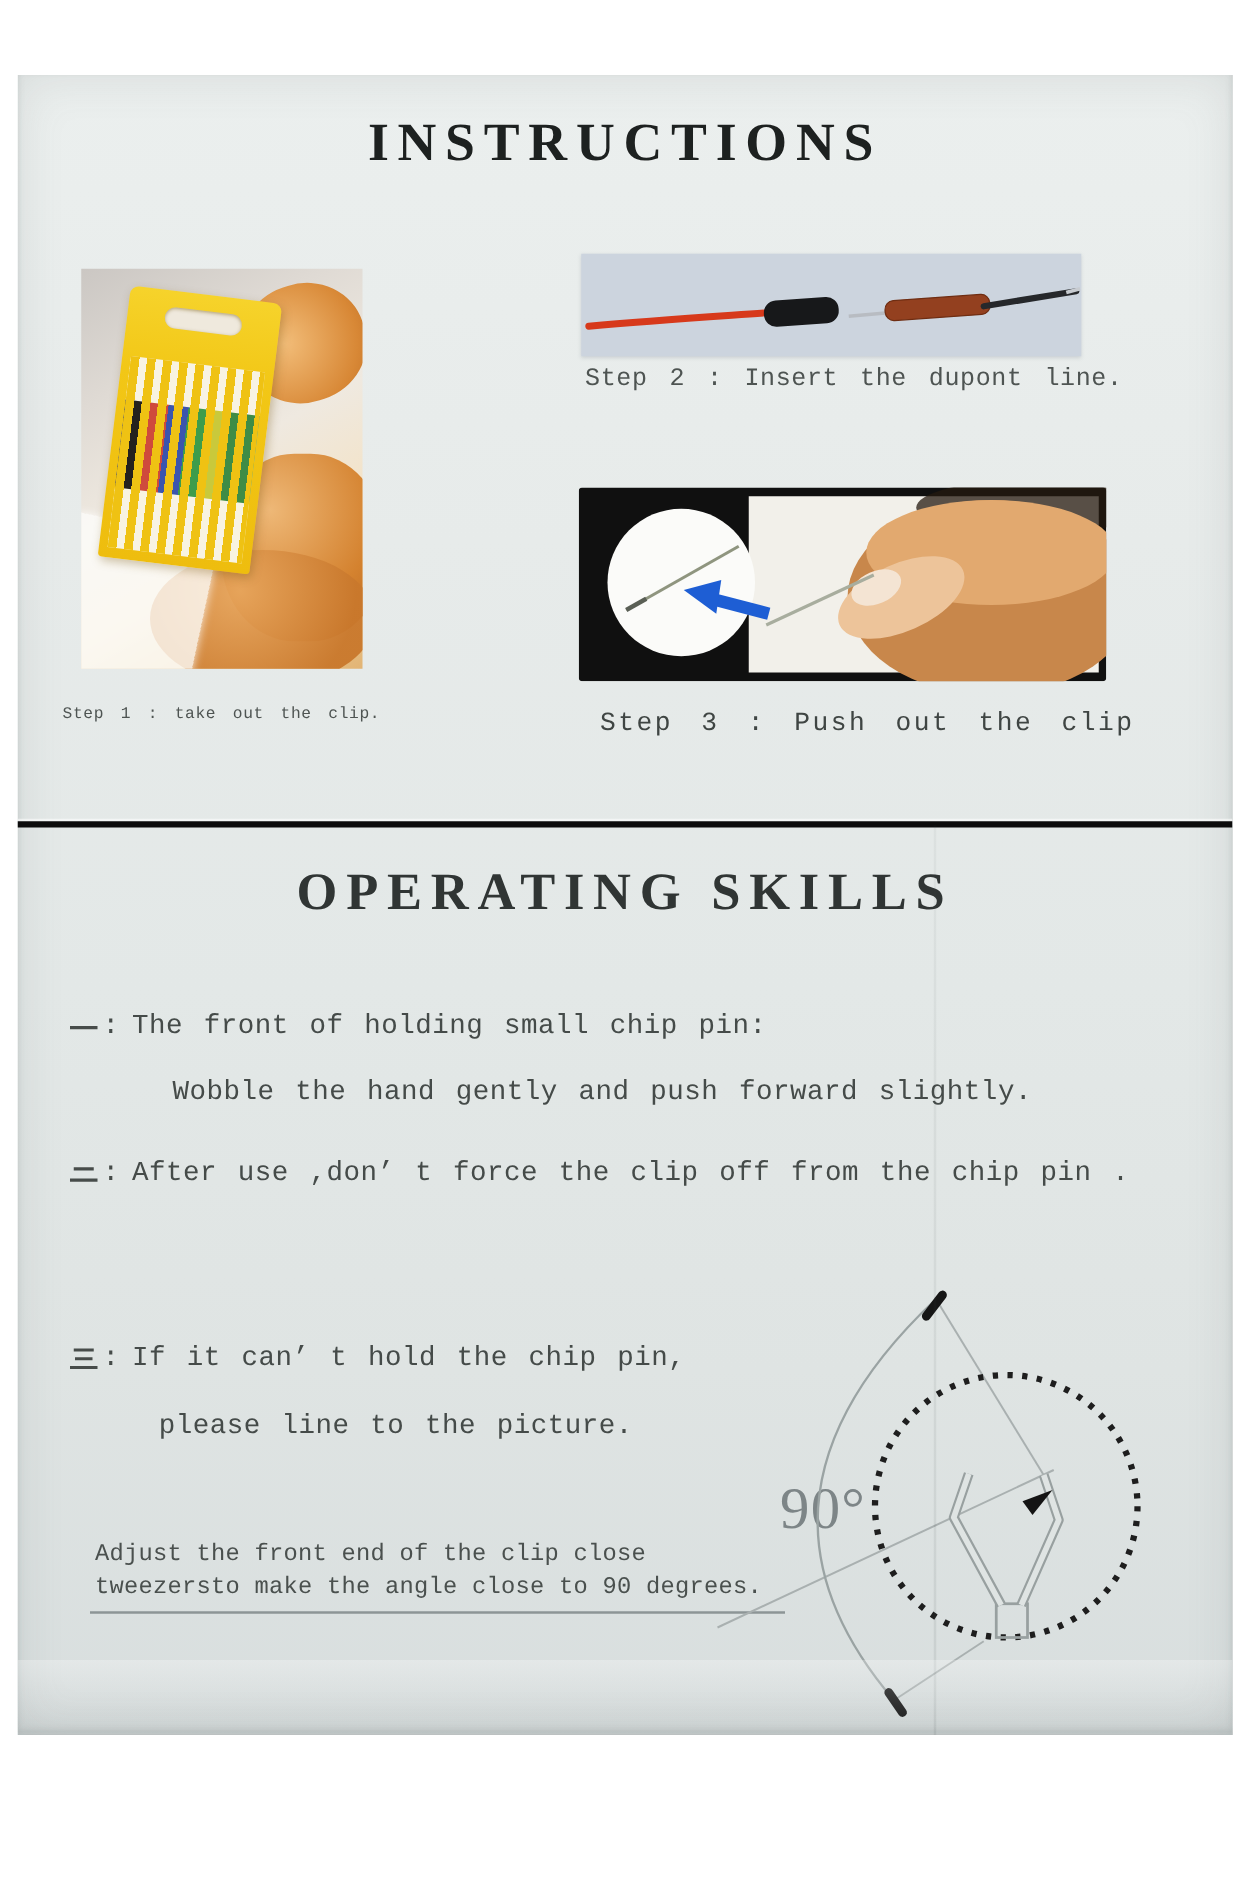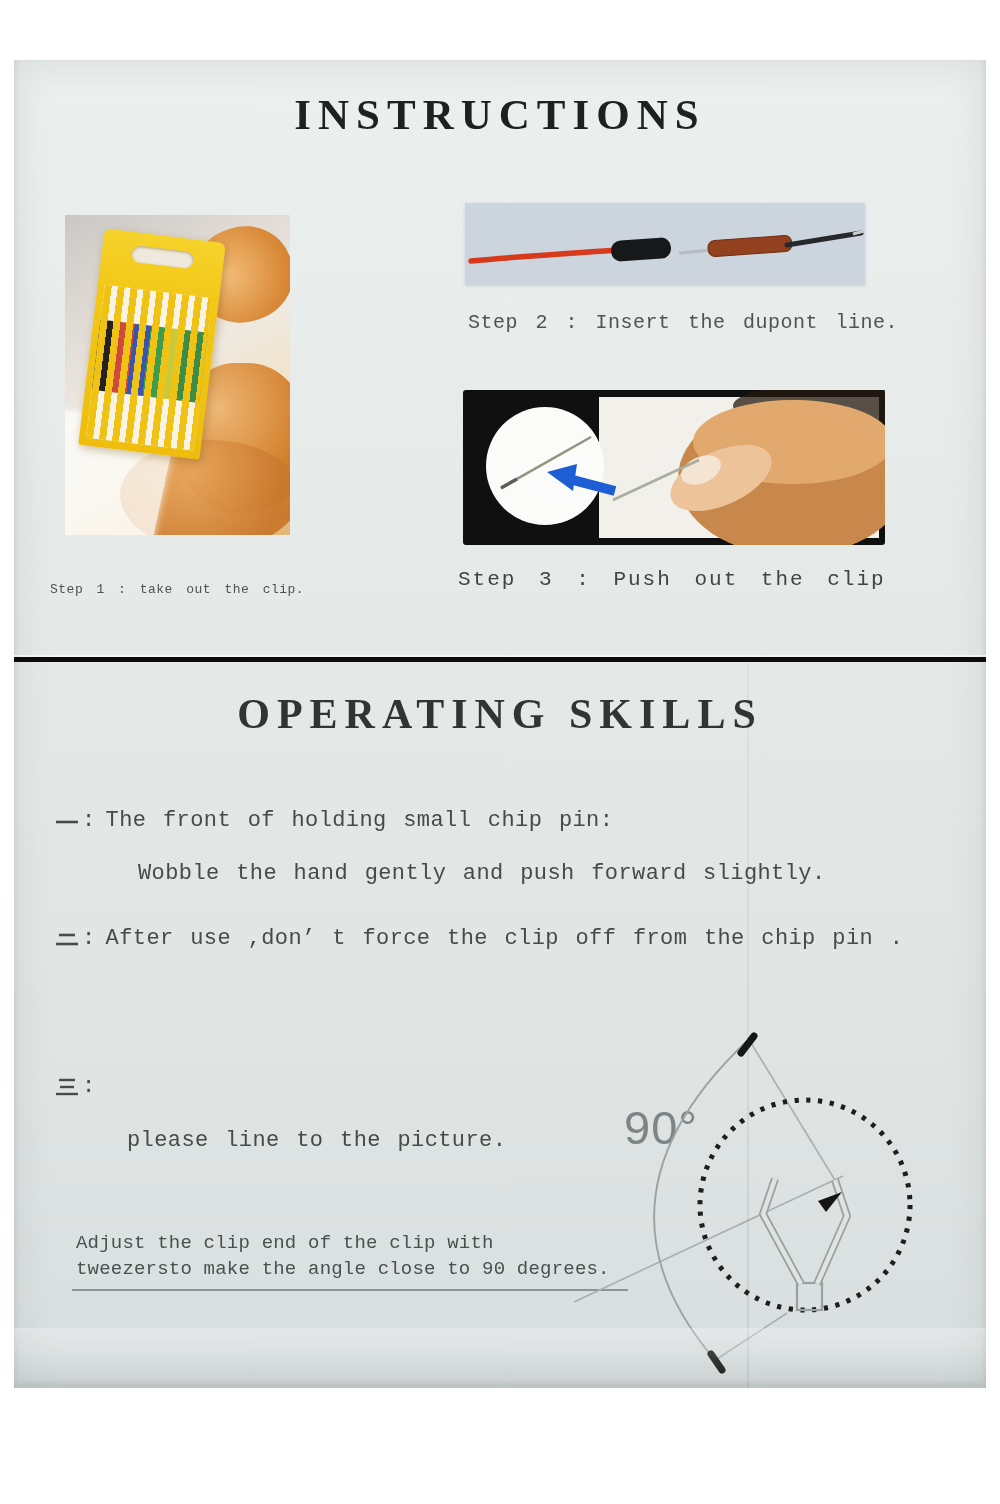--- a/index.html
+++ b/index.html
@@ -14,30 +14,30 @@
             background:linear-gradient(180deg,rgba(255,255,255,.28),rgba(60,70,70,.05));}
   .doc-title{position:absolute;left:0;top:30px;width:100%;text-align:center;
              font-family:"Liberation Serif","DejaVu Serif",serif;font-size:43px;font-weight:600;
              letter-spacing:7px;color:#1d2120;text-shadow:0 0 1px rgba(255,255,255,.8);}
   .section-title{position:absolute;left:0;top:630px;width:100%;text-align:center;
              font-family:"Liberation Serif","DejaVu Serif",serif;font-size:42px;font-weight:600;
              letter-spacing:7px;color:#303534;}
   .divider{position:absolute;left:0;top:597px;width:100%;height:5px;background:#0c0c0c;
            box-shadow:0 -2px 0 rgba(255,255,255,.55);}
   .mono{font-family:"Liberation Mono","DejaVu Sans Mono",monospace;white-space:pre;}
-  .caption{position:absolute;font-size:20px;color:#4e5452;letter-spacing:.5px;word-spacing:5px;margin-top:19px;}
+  .caption{position:absolute;font-size:20px;color:#4e5452;letter-spacing:.5px;word-spacing:5px;}
   .caption-wide{position:absolute;font-size:21px;color:#3f4543;letter-spacing:2px;word-spacing:8px;}
   .skill-line{position:absolute;font-size:22px;color:#454b49;letter-spacing:.4px;word-spacing:3px;
               display:flex;align-items:center;}
   .bullet{display:inline-flex;align-items:center;margin-right:2px;}
   .bullet-colon{margin-right:10px;}
   .note-line{position:absolute;font-size:19px;color:#4a504e;letter-spacing:.2px;}
   .note-underline{position:absolute;left:58px;top:1229px;width:556px;height:2px;background:#8d9596;}
-  .angle-label{position:absolute;left:610px;top:1040px;font-size:47px;color:#7d8587;
-               letter-spacing:1px;font-family:Liberation Sans, sans-serif;}
+  .angle-label{position:absolute;left:610px;top:1120px;font-size:47px;color:#7d8587;
+               letter-spacing:1px;font-family:Liberation Serif, serif;}
   
   .p1{position:absolute;left:51px;top:155px;width:225px;height:320px;overflow:hidden;
       background:linear-gradient(150deg,#cbc7c3 0%,#dfdad4 25%,#efe9e0 48%,#f3e3c8 68%,#eccb96 85%,#e2b474 100%);}
   .p1-thumb{position:absolute;left:128px;top:12px;width:100px;height:95px;border-radius:48%;
             background:radial-gradient(circle at 35% 45%,#f2bd79,#d88836 70%,#c06f24);transform:rotate(-18deg);}
   .p1-fingers{position:absolute;left:112px;top:148px;width:130px;height:150px;border-radius:45%;
             background:radial-gradient(circle at 30% 30%,#eeb877,#d4822f 60%,#b express 100%);
             background:radial-gradient(circle at 30% 30%,#eeb877,#d4822f 60%,#b2611d 100%);}
   .p1-palm{position:absolute;left:55px;top:225px;width:180px;height:110px;border-radius:50%;
             background:radial-gradient(circle at 40% 30%,#e7a55c,#c9782c 70%);opacity:.95;}
@@ -104,21 +104,21 @@
         <line x1="38" y1="98" x2="128" y2="47" stroke="#8f957f" stroke-width="2.5"></line>
         <line x1="38" y1="98" x2="54" y2="89" stroke="#5a5f55" stroke-width="3.5"></line>
         <g>
           <line x1="152" y1="101" x2="106" y2="89" stroke="#1e5ed4" stroke-width="10"></line>
           <polygon points="84,82 114,74 110,101" fill="#1e5ed4"></polygon>
         </g>
       </svg>
     </div>
 
     <div class="caption mono" style="left:36px;top:503px;font-size:13px;">Step 1 : take out the clip.</div>
-    <div class="caption-wide mono" style="left:444px;top:508px;text-align:right;">Step 3 : Push out the clip</div>
+    <div class="caption-wide mono" style="left:466px;top:508px;text-align:right;">Step 3 : Push out the clip</div>
 
     <div class="divider"></div>
 
     <div class="section-title">OPERATING SKILLS</div>
 
     <div class="skill-line mono" style="left:40px;top:748px;">
       <span class="bullet" aria-label="一">
         <svg width="26" height="24" viewBox="0 0 26 24">
             <line x1="2" y1="13" x2="24" y2="13" stroke="#474c4a" stroke-width="2.6"></line>
           </svg>
@@ -141,25 +141,26 @@
 
     <div class="skill-line mono" style="left:40px;top:1014px;">
       <span class="bullet" aria-label="三">
         <svg width="26" height="24" viewBox="0 0 26 24">
             <line x1="5" y1="5" x2="21" y2="5" stroke="#474c4a" stroke-width="2.4"></line>
             <line x1="6" y1="12" x2="20" y2="12" stroke="#474c4a" stroke-width="2.4"></line>
             <line x1="2" y1="19" x2="24" y2="19" stroke="#474c4a" stroke-width="2.4"></line>
           </svg>
       </span>
       <span class="bullet-colon">:</span>
+      <span>If it can’ t hold the chip pin,</span>
     </div>
     <div class="skill-line mono" style="left:113px;top:1068px;">please line to the picture.</div>
 
     <div class="angle-label">90°</div>
-    <div class="note-line mono" style="left:62px;top:1172px;">Adjust the clip end of the clip with</div>
+    <div class="note-line mono" style="left:62px;top:1172px;">Adjust the front end of the clip close</div>
     <div class="note-line mono" style="left:62px;top:1198px;">tweezersto make the angle close to 90 degrees.</div>
     <div class="note-underline"></div>
 
     <svg class="diagram-svg" viewBox="0 0 436 396">
       <line x1="184" y1="48" x2="274" y2="195" stroke="#a9b0b0" stroke-width="1.6"></line>
       <line x1="279" y1="186" x2="10" y2="312" stroke="#a9b0b0" stroke-width="1.6"></line>
       <line x1="223" y1="323" x2="150" y2="371" stroke="#a9b0b0" stroke-width="1.6"></line>
       <circle cx="241" cy="215" r="105" fill="none" stroke="#1e1e1e" stroke-width="5" stroke-dasharray="4.2 7.6"></circle>
       <g>
         <rect x="233" y="293" width="25" height="27" fill="none" stroke="#98a0a0" stroke-width="2.2"></rect>

